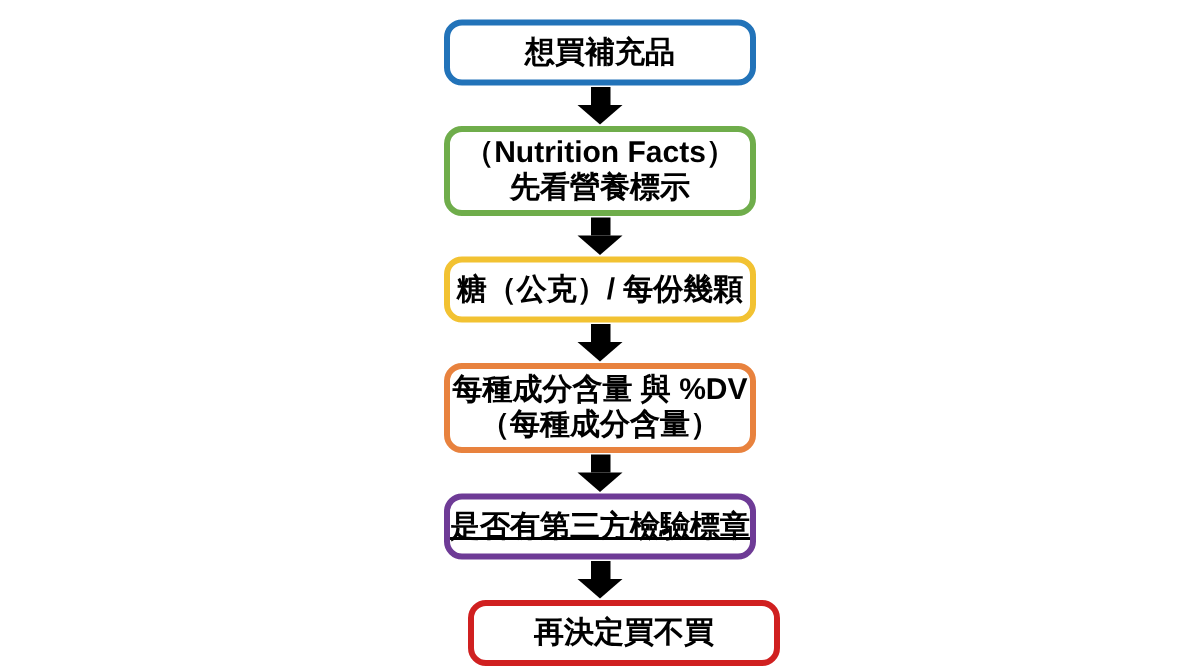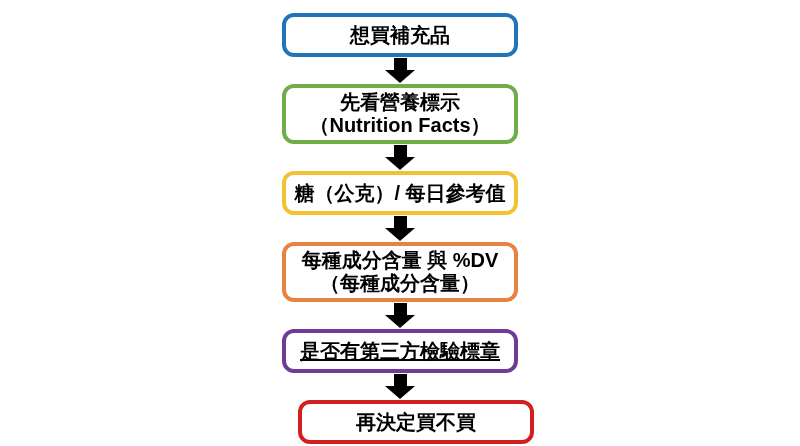--- a/index.html
+++ b/index.html
@@ -19,21 +19,21 @@
     position: absolute;
     left: 50%;
     top: 13px;
     transform: translateX(-50%);
     display: flex;
     flex-direction: column;
     align-items: center;
   }
   .box {
     box-sizing: border-box;
-    width: 236px;
+    width: 208px;
     min-height: 44px;
     background: #ffffff;
     border: 4px solid #000;
     border-radius: 12px;
     display: flex;
     flex-direction: column;
     justify-content: center;
     align-items: center;
     padding: 3px 2px;
     text-align: center;
@@ -71,29 +71,29 @@
 <div class="canvas">
   <div class="flow" id="flow">
       <div class="box" style="border-color: rgb(34, 115, 185);">
         <div class="line">想買補充品</div>
       </div>
       <div class="arrow">
         <div class="stem" style="background: rgb(0, 0, 0);"></div>
         <div class="head" style="border-top-color: rgb(0, 0, 0);"></div>
       </div>
       <div class="box" style="border-color: rgb(111, 173, 75);">
+        <div class="line">（Nutrition Facts）</div>
         <div class="line">先看營養標示</div>
-        <div class="line">（Nutrition Facts）</div>
       </div>
       <div class="arrow">
         <div class="stem" style="background: rgb(0, 0, 0);"></div>
         <div class="head" style="border-top-color: rgb(0, 0, 0);"></div>
       </div>
       <div class="box" style="border-color: rgb(242, 194, 50);">
-        <div class="line">糖（公克）/ 每日參考值</div>
+        <div class="line">糖（公克）/ 每份幾顆</div>
       </div>
       <div class="arrow">
         <div class="stem" style="background: rgb(0, 0, 0);"></div>
         <div class="head" style="border-top-color: rgb(0, 0, 0);"></div>
       </div>
       <div class="box" style="border-color: rgb(232, 130, 62);">
         <div class="line">每種成分含量 與 %DV</div>
         <div class="line">（每種成分含量）</div>
       </div>
       <div class="arrow">

